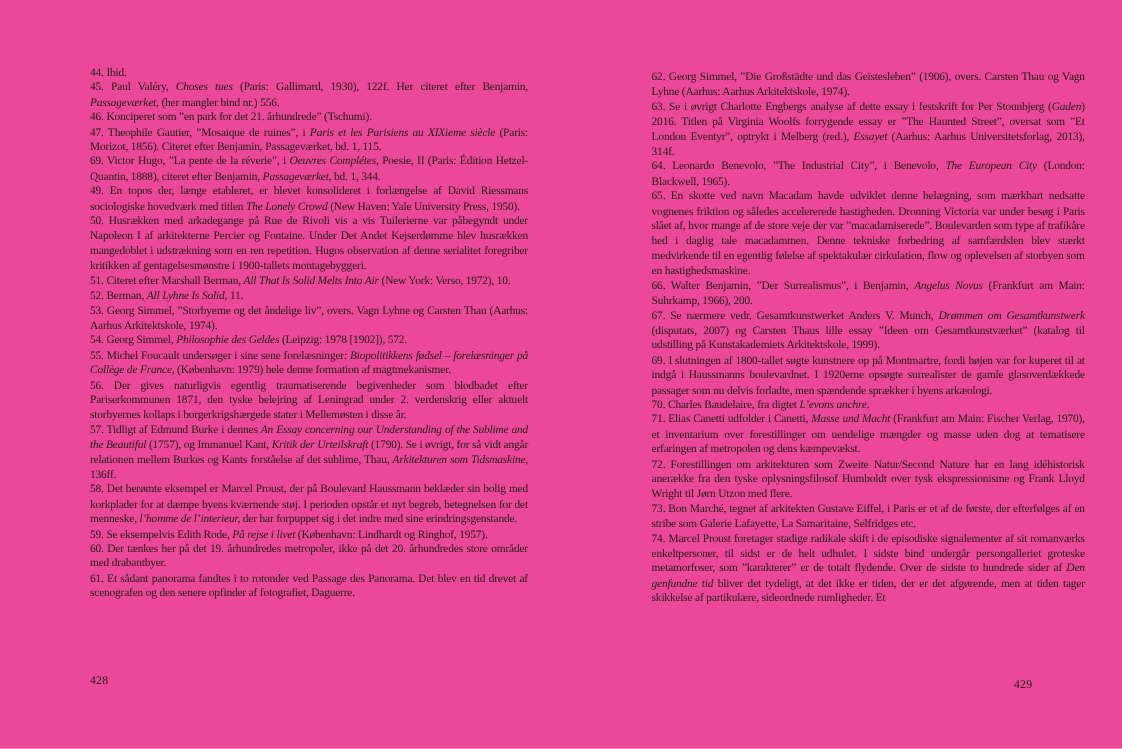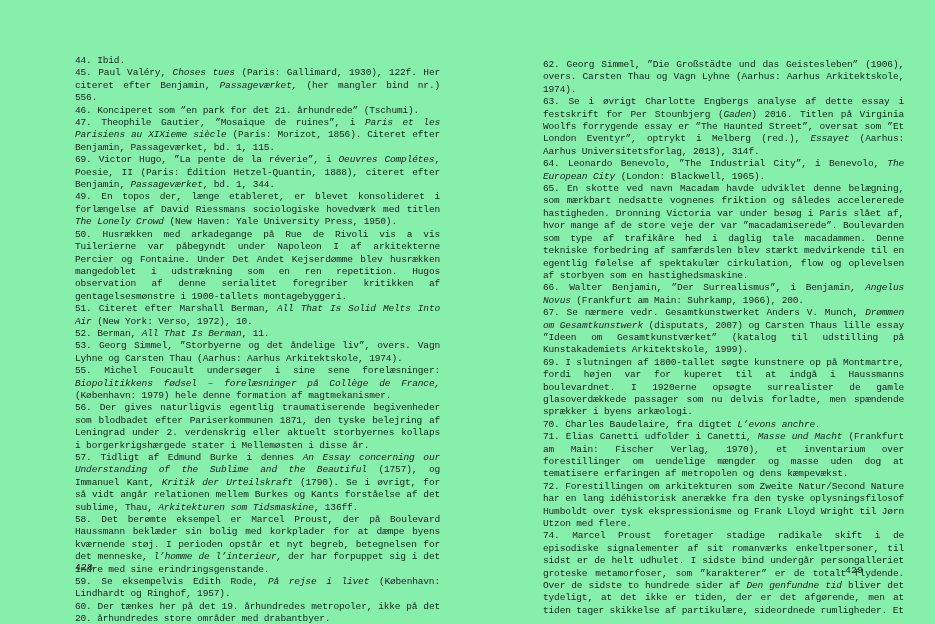--- a/index.html
+++ b/index.html
@@ -4,23 +4,23 @@
 <style>
   html, body {
     margin: 0;
     padding: 0;
     background: #ffffff;
   }
   .spread {
     position: relative;
     width: 935px;
     height: 624px;
-    background: #86efac;
+    background: #ec4899;
     overflow: hidden;
-    font-family: Liberation Mono, monospace;
+    font-family: Liberation Serif, serif;
     color: #1e1c1a;
   }
   .page-col {
     position: absolute;
     top: 0;
   }
   .col-left  { left: 75px;  top: 55px; width: 365px; }
   .col-right { left: 543px; top: 59px; width: 361px; }
   .note {
     margin: 0;
@@ -47,42 +47,44 @@
 
   <div class="page-col col-left">
       <p class="note"><span>44. Ibid.</span></p>
       <p class="note"><span>45. Paul Valéry, </span><span class="it">Choses tues</span><span> (Paris: Gallimard, 1930), 122f. Her citeret efter Benjamin, </span><span class="it">Passageværket,</span><span> (her mangler bind nr.) 556.</span></p>
       <p class="note"><span>46. Konciperet som ”en park for det 21. århundrede” (Tschumi).</span></p>
       <p class="note"><span>47. Theophile Gautier, ”Mosaique de ruines”, i </span><span class="it">Paris et les Parisiens au XIXieme siècle</span><span> (Paris: Morizot, 1856). Citeret efter Benjamin, Passageværket, bd. 1, 115.</span></p>
       <p class="note"><span>69. Victor Hugo, ”La pente de la réverie”, i </span><span class="it">Oeuvres Complétes</span><span>, Poesie, II (Paris: Édition Hetzel-Quantin, 1888), citeret efter Benjamin, </span><span class="it">Passageværket</span><span>, bd. 1, 344.</span></p>
       <p class="note"><span>49. En topos der, længe etableret, er blevet konsolideret i forlængelse af David Riessmans sociologiske hovedværk med titlen </span><span class="it">The Lonely Crowd</span><span> (New Haven: Yale University Press, 1950).</span></p>
       <p class="note"><span>50. Husrækken med arkadegange på Rue de Rivoli vis a vis Tuilerierne var påbegyndt under Napoleon I af arkitekterne Percier og Fontaine. Under Det Andet Kejserdømme blev husrækken mangedoblet i udstrækning som en ren repetition. Hugos observation af denne serialitet foregriber kritikken af gentagelsesmønstre i 1900-tallets montagebyggeri.</span></p>
       <p class="note"><span>51. Citeret efter Marshall Berman, </span><span class="it">All That Is Solid Melts Into Air</span><span> (New York: Verso, 1972), 10.</span></p>
-      <p class="note"><span>52. Berman, </span><span class="it">All That Is Berman</span><span>, 11.</span></p>
+      <p class="note"><span>52. Berman, </span><span class="it">All Lyhne Is Solid</span><span>, 11.</span></p>
       <p class="note"><span>53. Georg Simmel, ”Storbyerne og det åndelige liv”, overs. Vagn Lyhne og Carsten Thau (Aarhus: Aarhus Arkitektskole, 1974).</span></p>
+      <p class="note"><span>54. Georg Simmel, </span><span class="it">Philosophie des Geldes</span><span> (Leipzig: 1978 [1902]), 572.</span></p>
       <p class="note"><span>55. Michel Foucault undersøger i sine sene forelæsninger: </span><span class="it">Biopolitikkens fødsel – forelæsninger på Collège de France,</span><span> (København: 1979) hele denne formation af magtmekanismer.</span></p>
       <p class="note"><span>56. Der gives naturligvis egentlig traumatiserende begivenheder som blodbadet efter Pariserkommunen 1871, den tyske belejring af Leningrad under 2. verdenskrig eller aktuelt storbyernes kollaps i borgerkrigshærgede stater i Mellemøsten i disse år.</span></p>
       <p class="note"><span>57. Tidligt af Edmund Burke i dennes </span><span class="it">An Essay concerning our Understanding of the Sublime and the Beautiful</span><span> (1757), og Immanuel Kant, </span><span class="it">Kritik der Urteilskraft</span><span> (1790). Se i øvrigt, for så vidt angår relationen mellem Burkes og Kants forståelse af det sublime, Thau, </span><span class="it">Arkitekturen som Tidsmaskine</span><span>, 136ff.</span></p>
       <p class="note"><span>58. Det berømte eksempel er Marcel Proust, der på Boulevard Haussmann beklæder sin bolig med korkplader for at dæmpe byens kværnende støj. I perioden opstår et nyt begreb, betegnelsen for det menneske, </span><span class="it">l’homme de l’interieur,</span><span> der har forpuppet sig i det indre med sine erindringsgenstande.</span></p>
       <p class="note"><span>59. Se eksempelvis Edith Rode, </span><span class="it">På rejse i livet</span><span> (København: Lindhardt og Ringhof, 1957).</span></p>
       <p class="note"><span>60. Der tænkes her på det 19. århundredes metropoler, ikke på det 20. århundredes store områder med drabantbyer.</span></p>
       <p class="note"><span>61. Et sådant panorama fandtes i to rotonder ved Passage des Panorama. Det blev en tid drevet af scenografen og den senere opfinder af fotografiet, Daguerre.</span></p>
     </div>
 
   <div class="page-col col-right">
       <p class="note"><span>62. Georg Simmel, ”Die Großstädte und das Geistesleben” (1906), overs. Carsten Thau og Vagn Lyhne (Aarhus: Aarhus Arkitektskole, 1974).</span></p>
       <p class="note"><span>63. Se i øvrigt Charlotte Engbergs analyse af dette essay i festskrift for Per Stounbjerg (</span><span class="it">Gaden</span><span>) 2016. Titlen på Virginia Woolfs forrygende essay er ”The Haunted Street”, oversat som ”Et London Eventyr”, optrykt i Melberg (red.), </span><span class="it">Essayet</span><span> (Aarhus: Aarhus Universitetsforlag, 2013), 314f.</span></p>
       <p class="note"><span>64. Leonardo Benevolo, ”The Industrial City”, i Benevolo, </span><span class="it">The European City</span><span> (London: Blackwell, 1965).</span></p>
       <p class="note"><span>65. En skotte ved navn Macadam havde udviklet denne belægning, som mærkbart nedsatte vognenes friktion og således accelererede hastigheden. Dronning Victoria var under besøg i Paris slået af, hvor mange af de store veje der var ”macadamiserede”. Boulevarden som type af trafikåre hed i daglig tale macadammen. Denne tekniske forbedring af samfærdslen blev stærkt medvirkende til en egentlig følelse af spektakulær cirkulation, flow og oplevelsen af storbyen som en hastighedsmaskine.</span></p>
       <p class="note"><span>66. Walter Benjamin, ”Der Surrealismus”, i Benjamin, </span><span class="it">Angelus Novus</span><span> (Frankfurt am Main: Suhrkamp, 1966), 200.</span></p>
       <p class="note"><span>67. Se nærmere vedr. Gesamtkunstwerket Anders V. Munch, </span><span class="it">Drømmen om Gesamtkunstwerk</span><span> (disputats, 2007) og Carsten Thaus lille essay ”Ideen om Gesamtkunstværket” (katalog til udstilling på Kunstakademiets Arkitektskole, 1999).</span></p>
       <p class="note"><span>69. I slutningen af 1800-tallet søgte kunstnere op på Montmartre, fordi højen var for kuperet til at indgå i Haussmanns boulevardnet. I 1920erne opsøgte surrealister de gamle glasoverdækkede passager som nu delvis forladte, men spændende sprækker i byens arkæologi.</span></p>
       <p class="note"><span>70. Charles Baudelaire, fra digtet </span><span class="it">L’evons anchre.</span></p>
       <p class="note"><span>71. Elias Canetti udfolder i Canetti, </span><span class="it">Masse und Macht</span><span> (Frankfurt am Main: Fischer Verlag, 1970), et inventarium over forestillinger om uendelige mængder og masse uden dog at tematisere erfaringen af metropolen og dens kæmpevækst.</span></p>
       <p class="note"><span>72. Forestillingen om arkitekturen som Zweite Natur/Second Nature har en lang idéhistorisk anerække fra den tyske oplysningsfilosof Humboldt over tysk ekspressionisme og Frank Lloyd Wright til Jørn Utzon med flere.</span></p>
+      <p class="note"><span>73. Bon Marché, tegnet af arkitekten Gustave Eiffel, i Paris er et af de første, der efterfølges af en stribe som Galerie Lafayette, La Samaritaine, Selfridges etc.</span></p>
       <p class="note"><span>74. Marcel Proust foretager stadige radikale skift i de episodiske signalementer af sit romanværks enkeltpersoner, til sidst er de helt udhulet. I sidste bind undergår persongalleriet groteske metamorfoser, som ”karakterer” er de totalt flydende. Over de sidste to hundrede sider af </span><span class="it">Den genfundne tid</span><span> bliver det tydeligt, at det ikke er tiden, der er det afgørende, men at tiden tager skikkelse af partikulære, sideordnede rumligheder. Et</span></p>
     </div>
 
   <div class="pagenum pagenum-left">428</div>
 
   <div class="pagenum pagenum-right">429</div>
 
 </div>
 
 </body></html>

